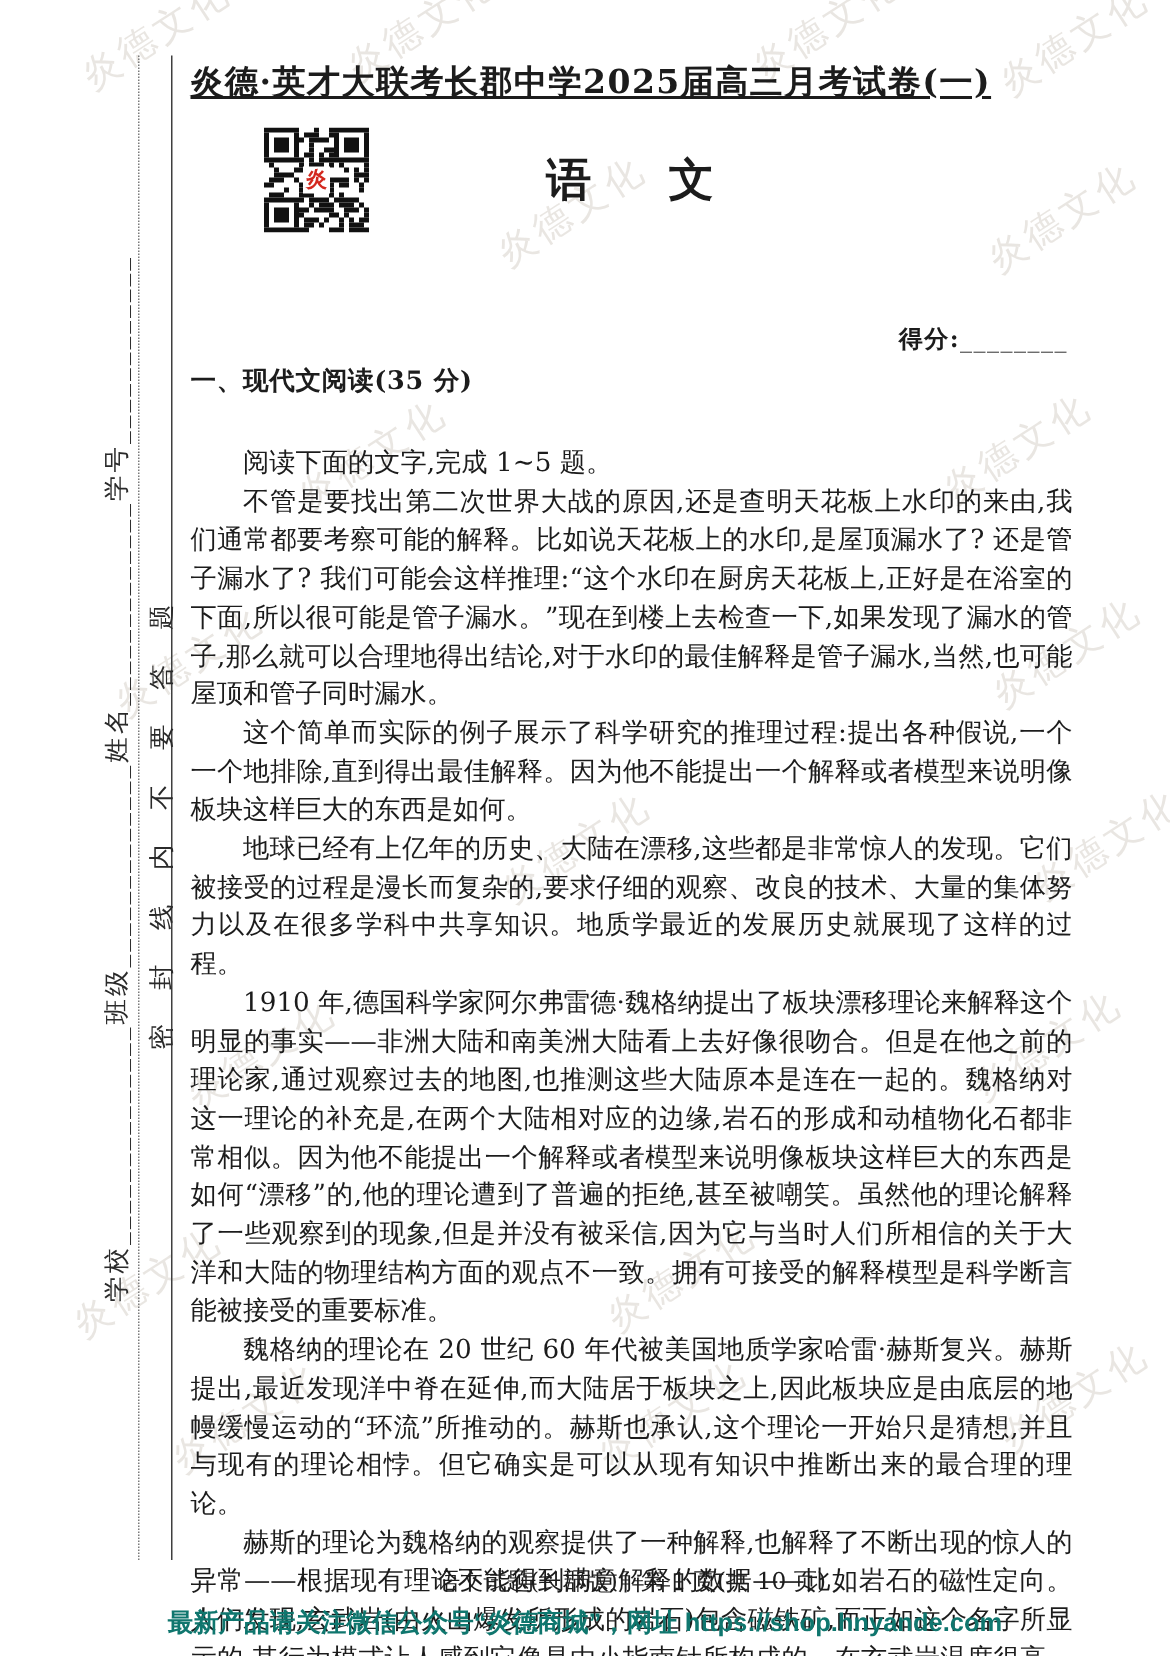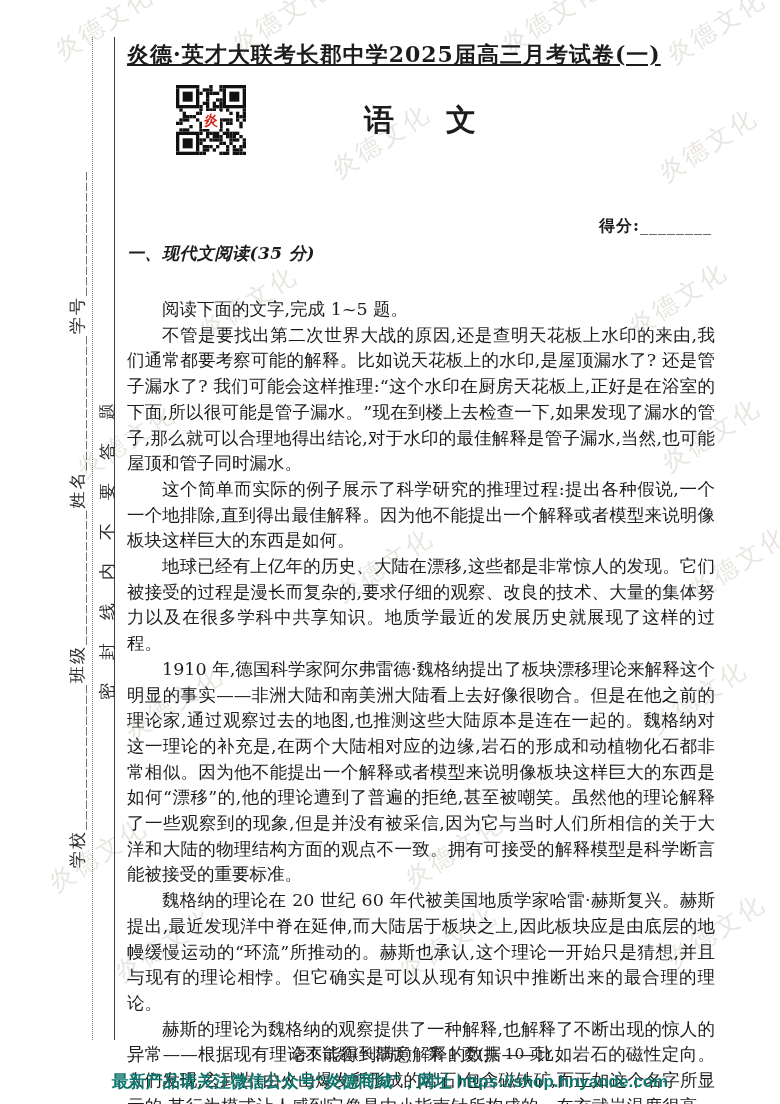--- a/index.html
+++ b/index.html
@@ -59,21 +59,21 @@
     position:absolute; left:127px; top:179px; width:588px;
     text-align:center; font-size:15.5px;
   }
   .score-line {
     position:absolute; left:127px; top:216px; width:585px;
     text-align:right; font-size:16px; font-weight:bold; letter-spacing:1px;
   }
   .score-line .blank { font-weight:normal;text-align:right; }
   .sec-heading {
     position:absolute; left:127px; width:588px;
-    font-size:17px; font-weight:bold; letter-spacing:0.5px;font-style:italic;
+    font-size:17px; font-weight:bold; letter-spacing:0.5px;
   }
   .sec-1 { top:242px; }
   .sec-2 { top:270px; }
   
   .passage {
     position:absolute; left:127px; top:297px; width:588px;
     font-size:17.5px; line-height:25.7px; text-align:justify;
   }
   .passage p { margin:0; text-indent:2em; }
   .prompt { font-weight:normal; }

